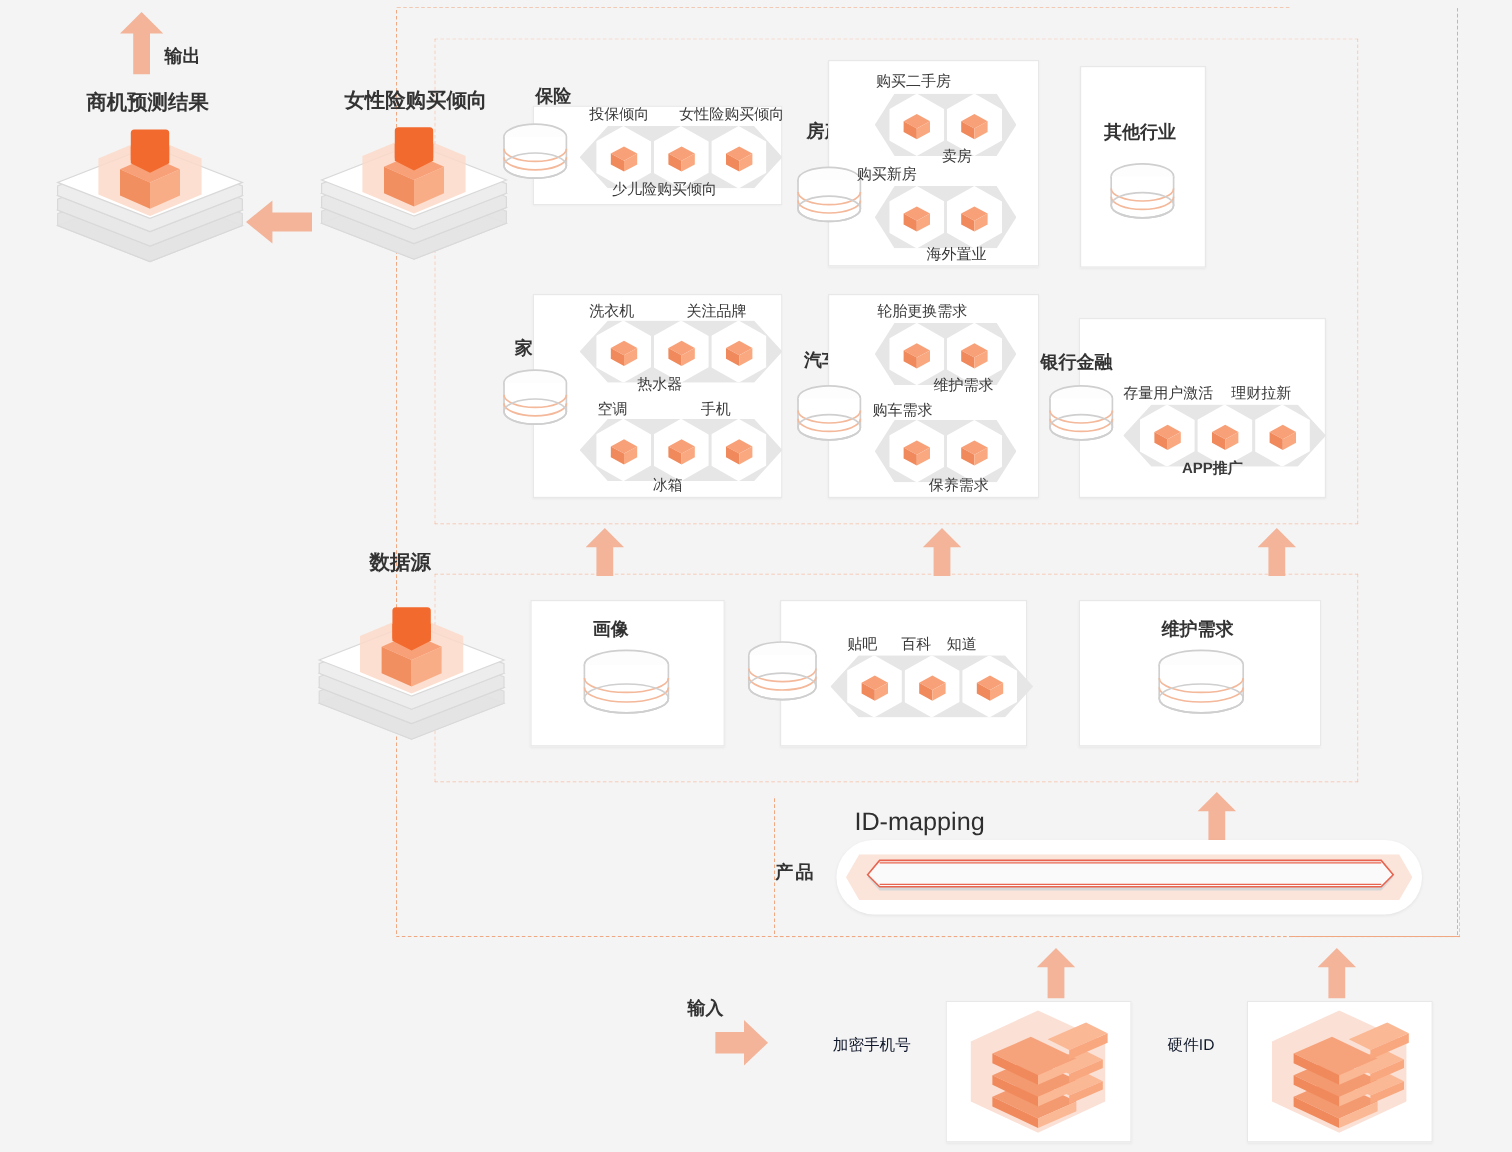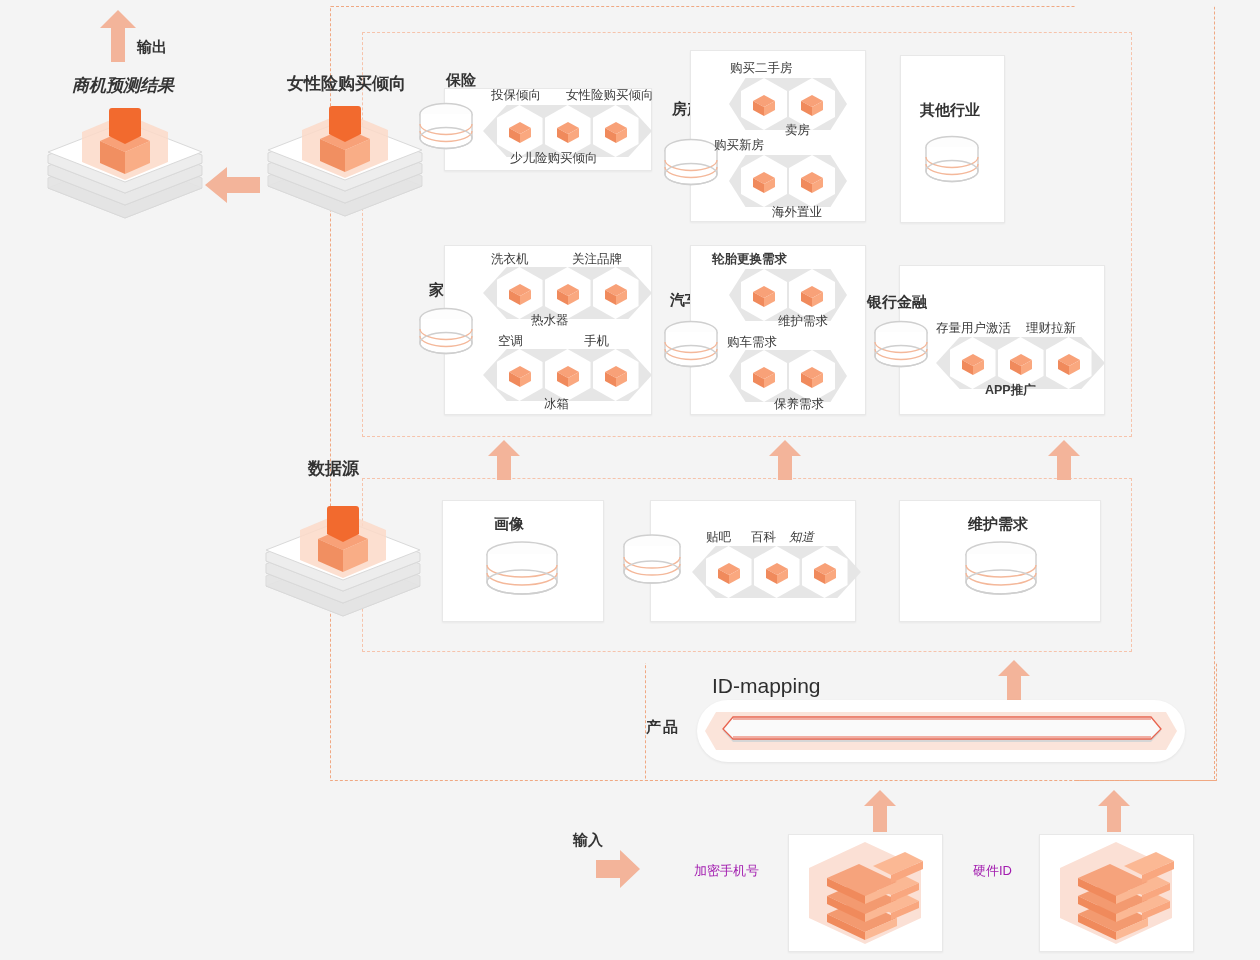--- a/index.html
+++ b/index.html
@@ -11,21 +11,21 @@
     overflow:hidden;
     position:relative;
   }
   #stage{position:absolute;left:0;top:0;width:1148px;height:960px;}
   .abs{position:absolute;}
 
   
   .lbl{position:absolute;white-space:nowrap;color:#333;}
   .lbl-big{font-size:17px;font-weight:bold;}
   .lbl-mid{font-size:15px;font-weight:bold;}
-  .lbl-sm{font-size:13px;color:#a21caf;font-weight:normal;}
+  .lbl-sm{font-size:13px;color:#0f172a;font-weight:normal;}
   .lbl-node{font-size:12.5px;color:#3a3a3a;white-space:nowrap;}
   .lbl-idmap{font-size:21px;color:#2e2e2e;}
   .lbl-prod{font-size:15px;font-weight:bold;letter-spacing:2px;}
 
   
   .dash{position:absolute;border:1.4px dashed #f0a882;border-radius:1px;}
   .dash-soft{border-color:#f6c3ab;}
 
   
   .card{position:absolute;background:#ffffff;border:1px solid #e8e8e8;
@@ -55,21 +55,21 @@
 
   <div class="dash dash-soft" style="left:362px;top:32px;width:768px;height:403px;"></div>
 
   <div class="dash dash-soft" style="left:362px;top:478px;width:768px;height:172px;"></div>
 
   <svg class="abs" style="left:100px;top:10px;width:36px;height:52px;">
     <polygon points="18,0 36,18 25,18 25,52 11,52 11,18 0,18" fill="#f3b49a"></polygon>
   </svg>
   <div class="lbl lbl-mid" style="left:137px;top:38px;">输出</div>
 
-  <div class="lbl lbl-big" style="left:72px;top:74px;font-style:italic;">商机预测结果</div>
+  <div class="lbl lbl-big" style="left:72px;top:74px;">商机预测结果</div>
 
   <svg class="abs" style="left:40px;top:100px;width:170px;height:135px;">
 
     <g stroke="#d9d9d9" stroke-width="1">
       <polygon points="85,118 8,88 85,58 162,88" fill="#ededed"></polygon>
       <polygon points="8,88 8,78 85,48 162,78 162,88 85,118" fill="#e4e4e4" opacity="0.9"></polygon>
       <polygon points="85,105 8,75 85,45 162,75" fill="#f2f2f2"></polygon>
       <polygon points="8,75 8,66 85,36 162,66 162,75 85,105" fill="#e8e8e8"></polygon>
       <polygon points="85,93 8,63 85,33 162,63" fill="#f7f7f7"></polygon>
       <polygon points="8,63 8,55 85,25 162,55 162,63 85,93" fill="#ededed"></polygon>
@@ -267,21 +267,21 @@
 
   <div class="lbl lbl-mid" style="left:670px;top:291px;">汽车</div>
   <div class="card" style="left:690px;top:245px;width:176px;height:170px;"></div>
   <svg class="abs" style="left:663px;top:318px;width:56px;height:56px;">
     <ellipse cx="28" cy="14" rx="26" ry="10.5" fill="#fdfdfd" stroke="#cfcfcf" stroke-width="1.4"></ellipse>
     <path d="M2,14 L2,38 A26,10.5 0 0 0 54,38 L54,14" fill="#ffffff" stroke="#cfcfcf" stroke-width="1.4"></path>
     <path d="M2,24 A26,10.5 0 0 0 54,24" fill="none" stroke="#f4b89a" stroke-width="1.4"></path>
     <path d="M2,31 A26,10.5 0 0 0 54,31" fill="none" stroke="#f4b89a" stroke-width="1.4"></path>
     <ellipse cx="28" cy="38" rx="26" ry="10.5" fill="none" stroke="#cfcfcf" stroke-width="1.4"></ellipse>
   </svg>
-  <div class="lbl lbl-node" style="left:712px;top:251px;font-weight:bold;">轮胎更换需求</div>
+  <div class="lbl lbl-node" style="left:731px;top:251px;">轮胎更换需求</div>
   <div class="hexband" style="left:729px;top:269px;width:118px;height:52px;">
     <div class="hexcell">
         <svg width="26" height="26" viewBox="0 0 26 26">
           <polygon points="13,4 24,10 13,16 2,10" fill="#f8a178"></polygon>
           <polygon points="2,10 13,16 13,25 2,19" fill="#f08a5c"></polygon>
           <polygon points="13,16 24,10 24,19 13,25" fill="#faa87f"></polygon>
         </svg>
       </div>
     <div class="hexcell">
         <svg width="26" height="26" viewBox="0 0 26 26">
@@ -390,21 +390,21 @@
   <div class="card" style="left:650px;top:500px;width:206px;height:122px;"></div>
   <svg class="abs" style="left:622px;top:532px;width:60px;height:60px;">
     <ellipse cx="30" cy="14" rx="28" ry="11" fill="#fdfdfd" stroke="#cfcfcf" stroke-width="1.4"></ellipse>
     <path d="M2,14 L2,40 A28,11 0 0 0 58,40 L58,14" fill="#ffffff" stroke="#cfcfcf" stroke-width="1.4"></path>
     <path d="M2,25 A28,11 0 0 0 58,25" fill="none" stroke="#f4b89a" stroke-width="1.4"></path>
     <path d="M2,32 A28,11 0 0 0 58,32" fill="none" stroke="#f4b89a" stroke-width="1.4"></path>
     <ellipse cx="30" cy="40" rx="28" ry="11" fill="none" stroke="#cfcfcf" stroke-width="1.4"></ellipse>
   </svg>
   <div class="lbl lbl-node" style="left:706px;top:529px;">贴吧</div>
   <div class="lbl lbl-node" style="left:751px;top:529px;">百科</div>
-  <div class="lbl lbl-node" style="left:789px;top:529px;font-style:italic;">知道</div>
+  <div class="lbl lbl-node" style="left:789px;top:529px;">知道</div>
   <div class="hexband" style="left:692px;top:546px;width:169px;height:52px;">
     <div class="hexcell">
         <svg width="26" height="26" viewBox="0 0 26 26">
           <polygon points="13,4 24,10 13,16 2,10" fill="#f8a178"></polygon>
           <polygon points="2,10 13,16 13,25 2,19" fill="#f08a5c"></polygon>
           <polygon points="13,16 24,10 24,19 13,25" fill="#faa87f"></polygon>
         </svg>
       </div>
     <div class="hexcell">
         <svg width="26" height="26" viewBox="0 0 26 26">

